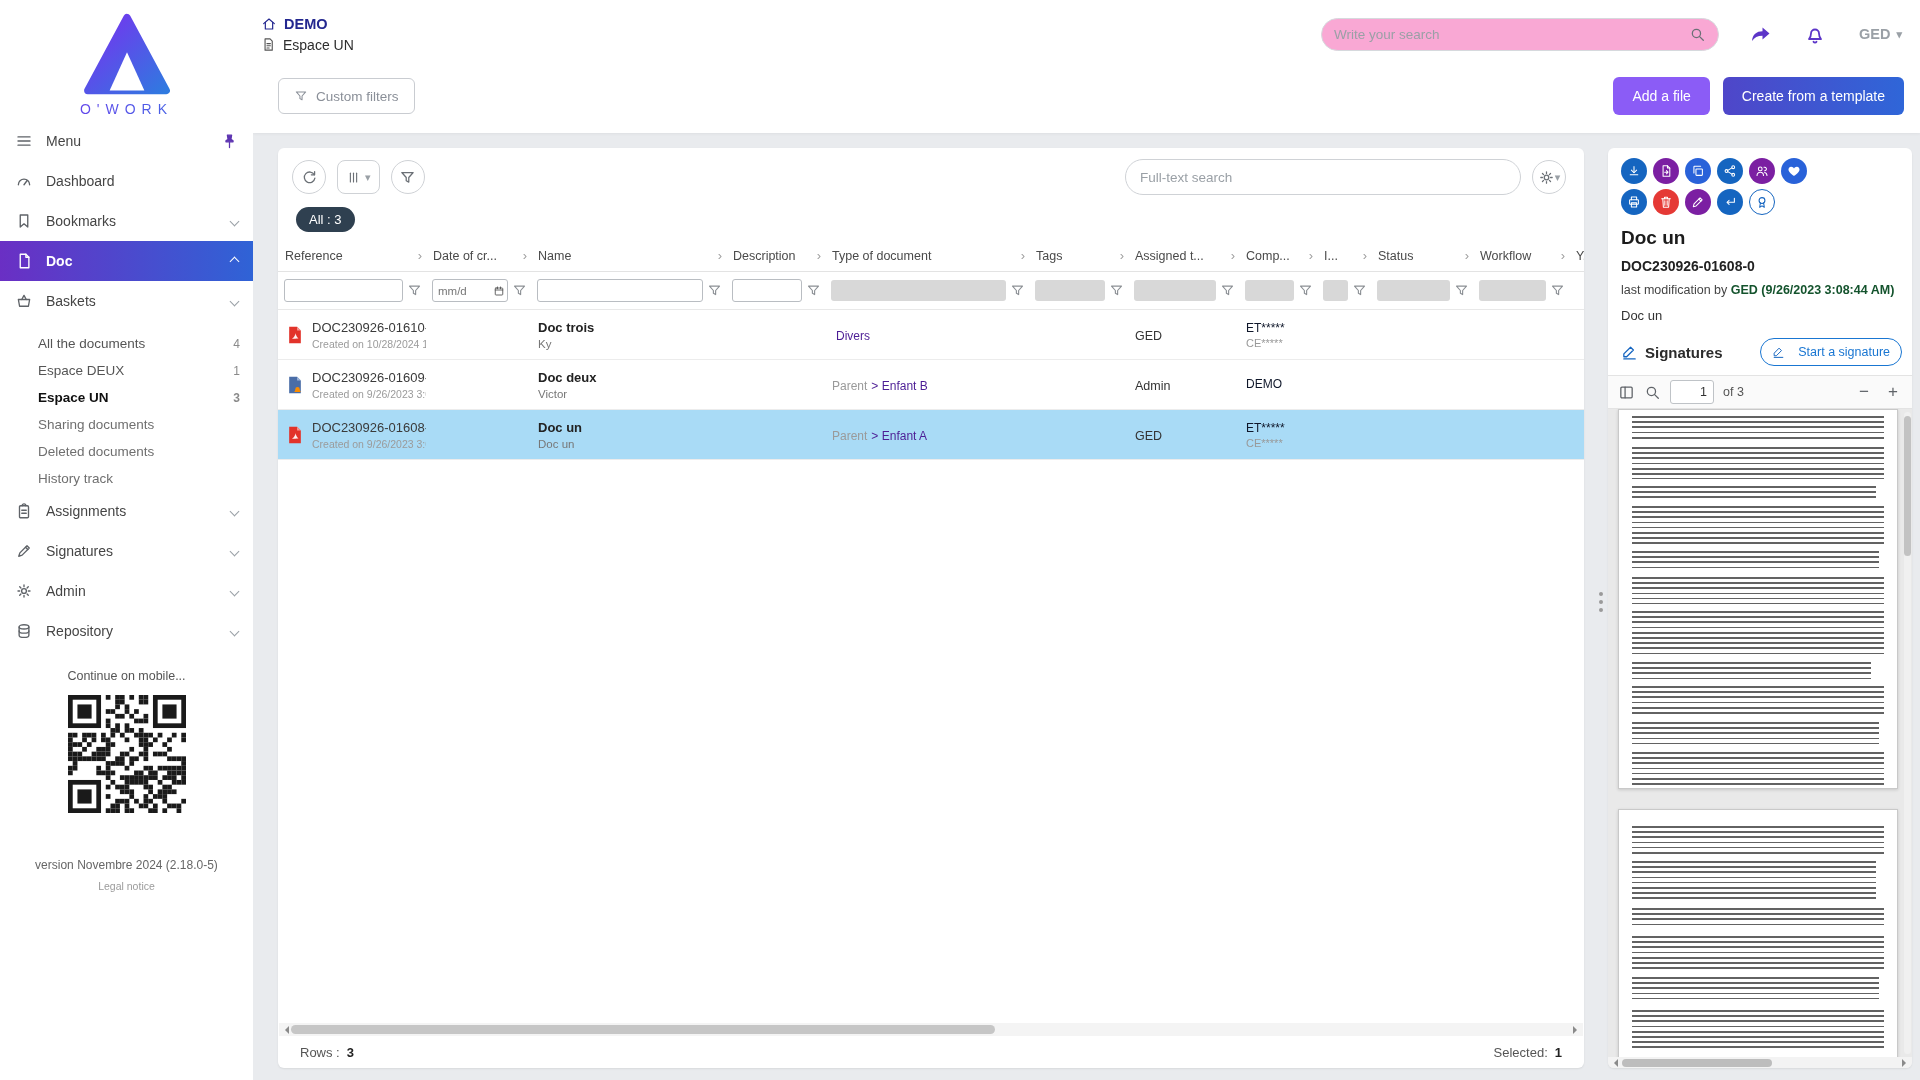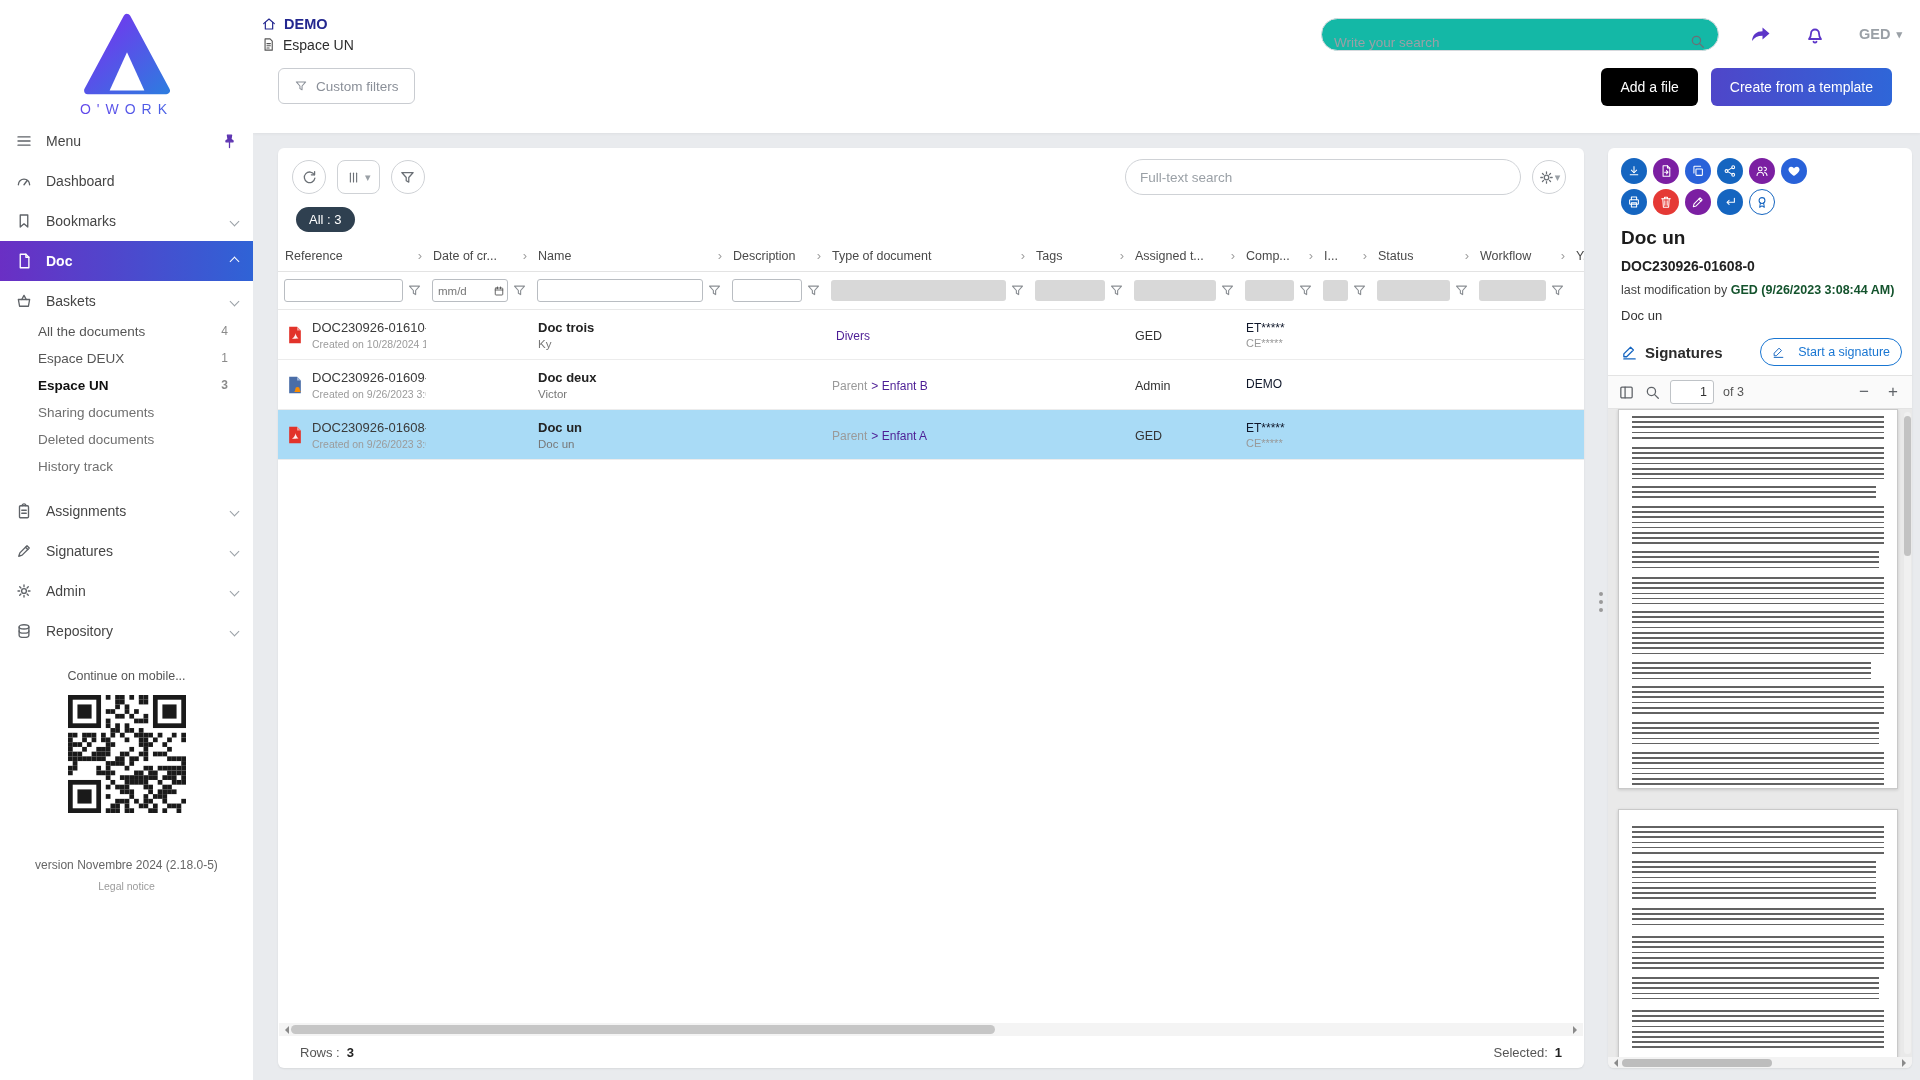--- a/index.html
+++ b/index.html
@@ -15,49 +15,49 @@
 .nav-item{display:flex;align-items:center;gap:13px;height:40px;padding:0 15px;font-size:14px;color:#454545;cursor:pointer;position:relative}
 .nav-item .nico{width:18px;height:18px;color:#5f6368;flex:0 0 18px}
 .nav-item .tail{margin-left:auto;display:flex;align-items:center}
 .nav-item.active{background:linear-gradient(90deg,#6a2fc4,#2f63d6);color:#fff;font-weight:bold}
 .nav-item.active .nico{color:#fff}
 .chev{width:7px;height:7px;border-right:1.8px solid #9aa0a6;border-bottom:1.8px solid #9aa0a6;display:inline-block}
 .chev.down{transform:rotate(45deg)}
 .chev.up{transform:rotate(-135deg);border-color:#fff}
 .pin-ic{width:17px;height:17px;color:#5e35b1}
 .sub{padding:3px 0 5px}
-.sub-item{display:flex;align-items:flex-start;height:27px;padding:0 25px 0 38px;font-size:13.5px;color:#555;cursor:pointer}
+.sub-item{display:flex;align-items:flex-end;height:27px;padding:0 13px 0 38px;font-size:13.5px;color:#555;cursor:pointer}
 .sub-item .cnt{margin-left:auto;color:#8a8a8a;font-size:12px}
 .sub-item.current{color:#101010;font-weight:bold}
 .sub-item.muted{color:#6f6f6f}
 .side-foot{text-align:center;margin-top:18px}
 .mobile-hint{font-size:12.5px;color:#555}
 .qr{width:118px;height:118px;margin:12px auto 0}
 .version{font-size:12px;color:#666;margin-top:42px}
 .legal{font-size:10.5px;color:#9b9b9b;margin-top:8px;cursor:pointer}
 
 .topbar{position:absolute;left:253px;right:0;top:0;height:133px;background:#fff;box-shadow:0 1px 3px rgba(0,0,0,.05)}
 .tb-row1{display:flex;align-items:center;height:68px;padding:0 18px 0 8px}
 .crumbs{display:flex;flex-direction:column;gap:5px}
 .crumb1{display:flex;align-items:center;gap:7px;color:#23278f;font-weight:bold;font-size:14.5px;cursor:pointer}
 .crumb1 .ic{width:16px;height:16px}
 .crumb2{display:flex;align-items:center;gap:7px;color:#2e2e2e;font-size:14px}
 .crumb2 .ic{width:15px;height:15px;color:#555}
-.search-pill{margin-left:auto;width:398px;height:33px;border:1px solid #d6d9dd;background:#14b8a6;border-radius:17px;display:flex;align-items:flex-end;padding:0 12px}
+.search-pill{margin-left:auto;width:398px;height:33px;border:1px solid #d6d9dd;background:#f9a8d4;border-radius:17px;display:flex;align-items:center;padding:0 12px}
 .search-pill input{flex:1;border:none;background:transparent;outline:none;font-size:13.5px;color:#444;font-family:"Liberation Sans",sans-serif}
 .search-pill input::placeholder{color:#9aa0a6}
 .search-pill .ic{width:17px;height:17px;color:#6b7076;cursor:pointer}
 .hdr-ic{width:24px;height:24px;color:#5c35c8;margin-left:30px;cursor:pointer}
 .user-chip{margin-left:32px;color:#9aa0a6;font-weight:bold;font-size:14.5px;display:flex;align-items:center;gap:6px;cursor:pointer}
 .caret::after{content:"▾";font-size:11px;color:#9aa0a6}
-.tb-row2{display:flex;height:56px;padding:0 28px 0 25px}
+.tb-row2{display:flex;align-items:center;height:56px;padding:0 16px 0 25px}
 .btn-outline{display:flex;align-items:center;gap:8px;border:1px solid #c9ccd1;border-radius:6px;height:36px;padding:0 15px;color:#8a8f98;font-size:13.5px;background:#fff;cursor:pointer}
 .btn-outline .ic{width:14px;height:14px;color:#8a8f98}
 .btn-primary{height:38px;border:none;border-radius:6px;color:#fff;font-size:14px;padding:0 19px;cursor:pointer;font-family:"Liberation Sans",sans-serif}
-.btn-add{background:#000000;margin-left:auto}
+.btn-add{background:#8b5cf6;margin-left:auto}
 .btn-create{background:linear-gradient(90deg,#4f46c9,#2f66d8);margin-left:13px}
 
 .content{position:absolute;top:148px;left:278px;right:8px;bottom:12px;display:flex;gap:24px}
 .table-card{flex:1;background:#fff;border-radius:6px;box-shadow:0 1px 2px rgba(0,0,0,.08);display:flex;flex-direction:column;overflow:hidden}
 .t-toolbar{display:flex;align-items:center;padding:11px 18px 6px 14px;gap:11px}
 .round-btn{width:34px;height:34px;border:1px solid #cfd2d6;border-radius:50%;background:#fff;display:flex;align-items:center;justify-content:center;cursor:pointer;color:#6b7076}
 .round-btn .ic{width:17px;height:17px}
 .sq-btn{height:34px;border:1px solid #cfd2d6;border-radius:8px;background:#fff;display:flex;align-items:center;justify-content:center;cursor:pointer;color:#6b7076;padding:0 8px;gap:4px}
 .sq-btn .ic{width:15px;height:15px}
 .ft-search{margin-left:auto;width:396px;height:36px;border:1px solid #cfd2d6;border-radius:18px;display:flex;align-items:center;padding:0 14px}

